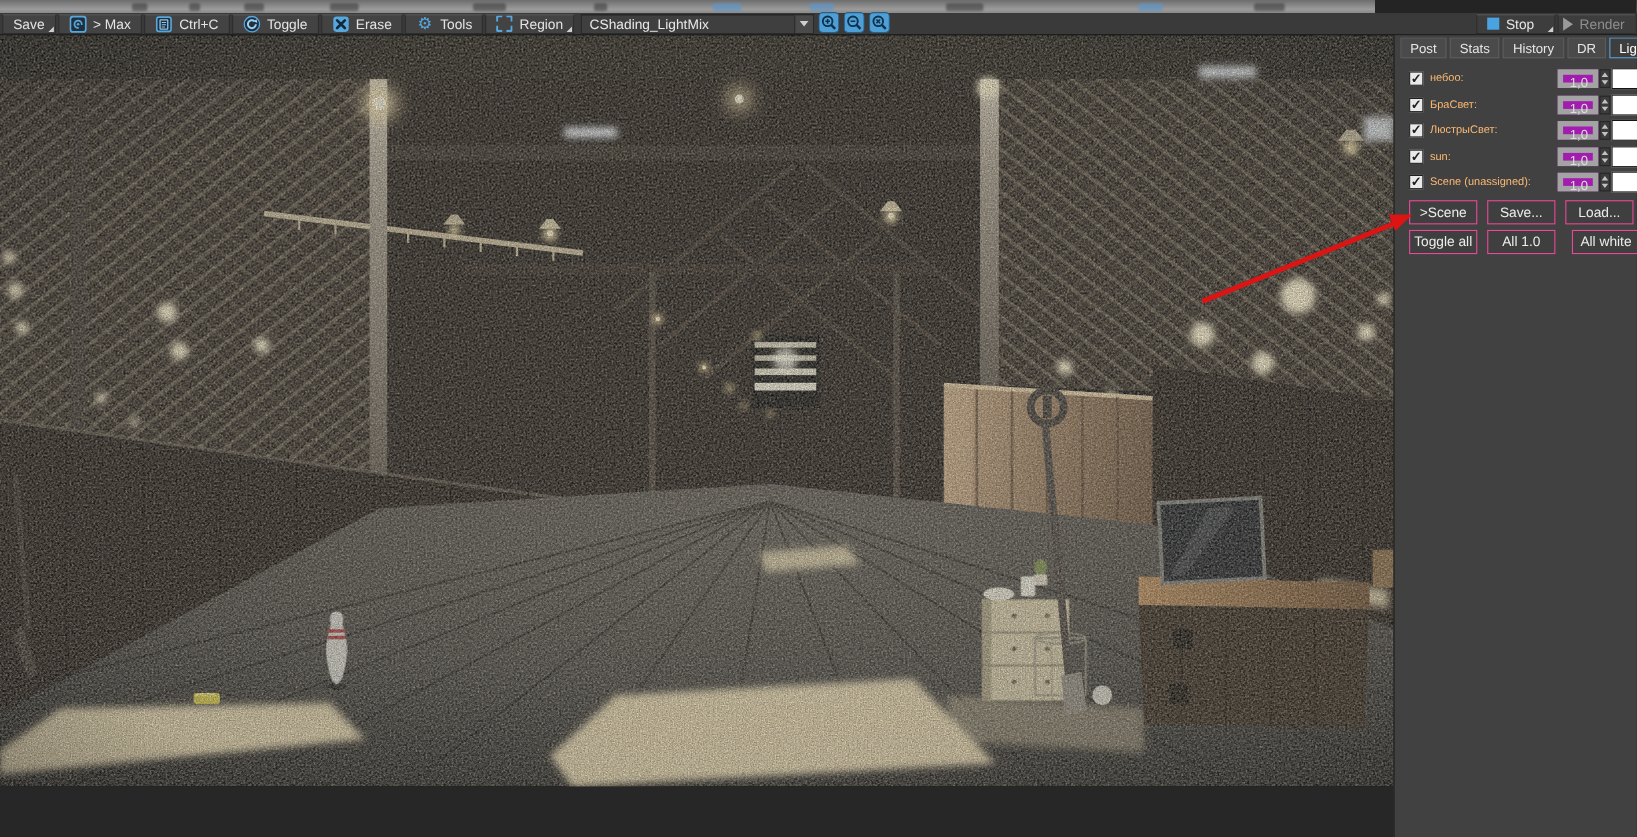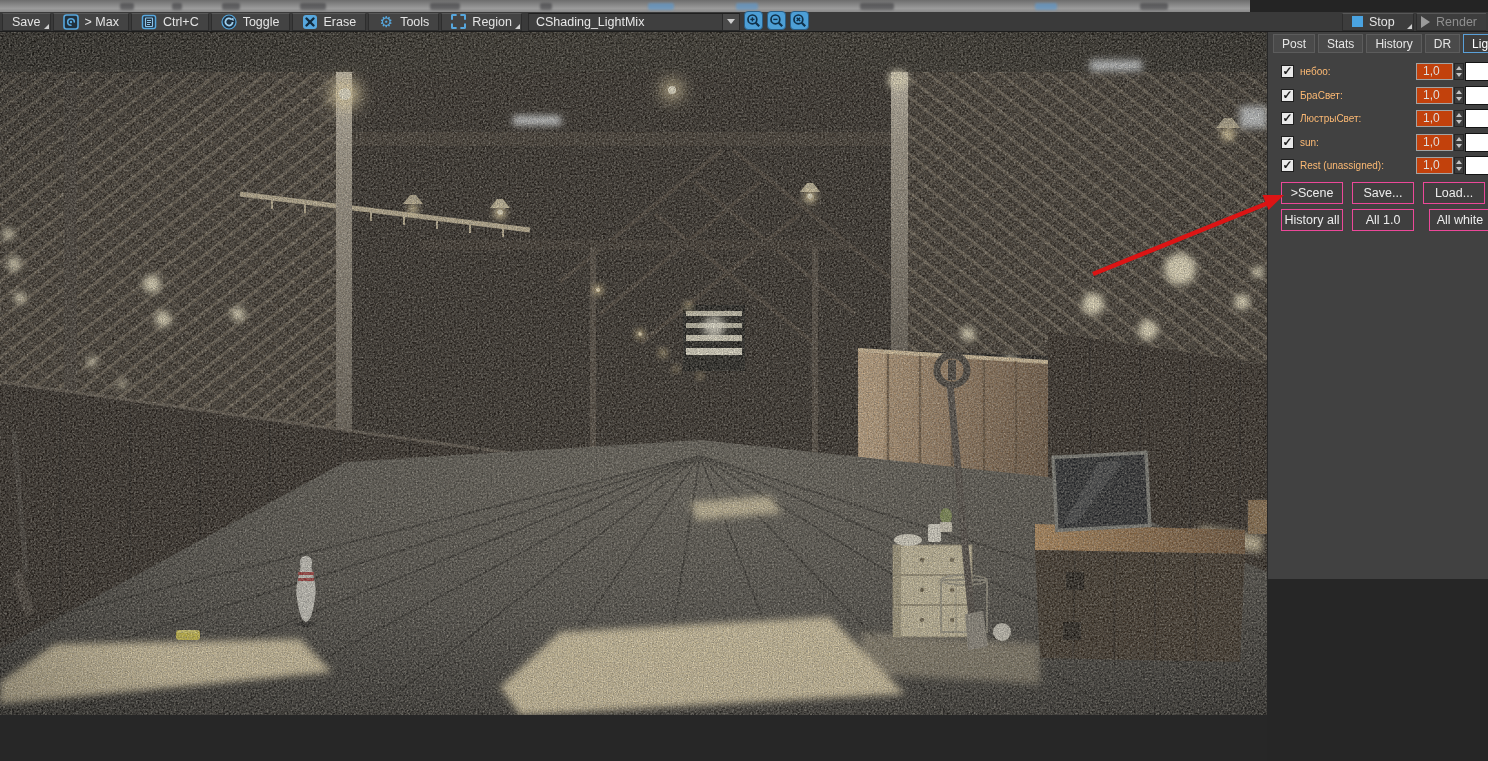--- a/index.html
+++ b/index.html
@@ -38,32 +38,32 @@
   .tb-spacer{flex:1;}
   .tb-btn.right{background:#3d3d3d;}
   .stop-square{width:11px;height:11px;background:#4aa3e0;display:inline-block;}
   .play-tri{width:0;height:0;border-top:6px solid transparent;border-bottom:6px solid transparent;border-left:9px solid #9a9a9a;display:inline-block;}
   .tb-btn.disabled .tb-label{color:#8f8f8f;}
   
   .main{position:absolute;top:32px;left:0;width:1488px;height:729px;}
   .render-area{position:absolute;top:0;left:0;width:1267px;height:683px;background:#15120f;overflow:hidden;}
   .bottom-strip{position:absolute;top:683px;left:0;width:1267px;height:46px;background:#272727;}
   
-  .panel{position:absolute;top:0;left:1267px;width:221px;height:547px;background:#414141;
+  .panel{position:absolute;top:0;left:1267px;width:221px;height:729px;background:#414141;
     border-left:1px solid #282828;box-sizing:border-box;color:#d9d9d9;}
   .tabs{position:absolute;top:2px;left:5px;height:21px;display:flex;gap:3px;width:220px;overflow:hidden;}
   .tab{height:19px;line-height:19px;padding:0 8px;font-size:12px;background:#4a4a4a;
     border:1px solid #5c5c5c;box-sizing:border-box;color:#e6e6e6;white-space:nowrap;}
   .tab.active{border:1px solid #5aa0d8;background:#3e3e3e;color:#ffffff;}
   .lm-row{position:absolute;left:0;width:221px;height:19px;}
   .lm-check{position:absolute;left:13px;top:1px;width:13px;height:13px;background:#e9e9e9;
     border:1px solid #1f1f1f;box-sizing:border-box;color:#1c1c1c;font-size:12px;line-height:11px;text-align:center;font-weight:bold;}
   .lm-label{position:absolute;left:32px;top:0;font-size:10px;line-height:16px;color:#fdba74;white-space:nowrap;}
-  .lm-value{position:absolute;left:148px;top:-1px;width:37px;height:17px;background:#c2410c;
-    border:1px solid #a3a3a3;box-sizing:border-box;font-size:12px;line-height:15px;padding-left:6px;color:#dedede;}
+  .lm-value{position:absolute;left:148px;top:-1px;width:37px;height:17px;background:#a21caf;
+    border:5px solid #a3a3a3;box-sizing:border-box;font-size:12px;line-height:15px;padding-left:6px;color:#dedede;}
   .lm-spin{position:absolute;left:186px;top:-1px;width:10px;height:17px;background:#3c3c3c;
     border:1px solid #262626;box-sizing:border-box;display:flex;flex-direction:column;align-items:center;justify-content:space-evenly;}
   .spin-up{width:0;height:0;border-left:3px solid transparent;border-right:3px solid transparent;border-bottom:4px solid #c2c2c2;}
   .spin-dn{width:0;height:0;border-left:3px solid transparent;border-right:3px solid transparent;border-top:4px solid #c2c2c2;}
   .lm-swatch{position:absolute;left:197px;top:-2px;width:26px;height:19px;background:#ffffff;border:1px solid #141414;box-sizing:border-box;}
   .lm-btn{position:absolute;height:22px;width:62px;background:#3f3f3f;border:1px solid #ec4899;
     box-sizing:border-box;color:#ececec;font-size:12.5px;text-align:center;line-height:20px;white-space:nowrap;}
   
   .arrow-overlay{position:absolute;top:0;left:0;width:1488px;height:761px;pointer-events:none;z-index:60;}
 </style>
@@ -526,33 +526,33 @@
       <span class="lm-label">sun:</span>
       <span class="lm-value">1,0</span>
       <span class="lm-spin">
           <span class="spin-up"></span>
           <span class="spin-dn"></span>
         </span>
       <span class="lm-swatch"></span>
     </div>
     <div class="lm-row" style="top:126px">
       <span class="lm-check">✓</span>
-      <span class="lm-label">Rest (unassigned):</span>
+      <span class="lm-label">Scene (unassigned):</span>
       <span class="lm-value">1,0</span>
       <span class="lm-spin">
           <span class="spin-up"></span>
           <span class="spin-dn"></span>
         </span>
       <span class="lm-swatch"></span>
     </div>
 
     <div class="lm-btn" style="top:150px;left:13px">&gt;Scene</div>
     <div class="lm-btn" style="top:150px;left:84px">Save...</div>
     <div class="lm-btn" style="top:150px;left:155px">Load...</div>
-    <div class="lm-btn" style="top:177px;left:13px">History all</div>
+    <div class="lm-btn" style="top:177px;left:13px">Toggle all</div>
     <div class="lm-btn" style="top:177px;left:84px">All 1.0</div>
     <div class="lm-btn" style="top:177px;left:161px">All white</div>
   </div>
 </div>
 
 <svg class="arrow-overlay" width="1488" height="761" viewBox="0 0 1488 761">
   <line x1="1093" y1="274" x2="1268" y2="203" stroke="#dc1414" stroke-width="4.5"></line>
   <polygon points="1284,195 1268.5,210 1262.5,195" fill="#dc1414"></polygon>
 </svg>
 

